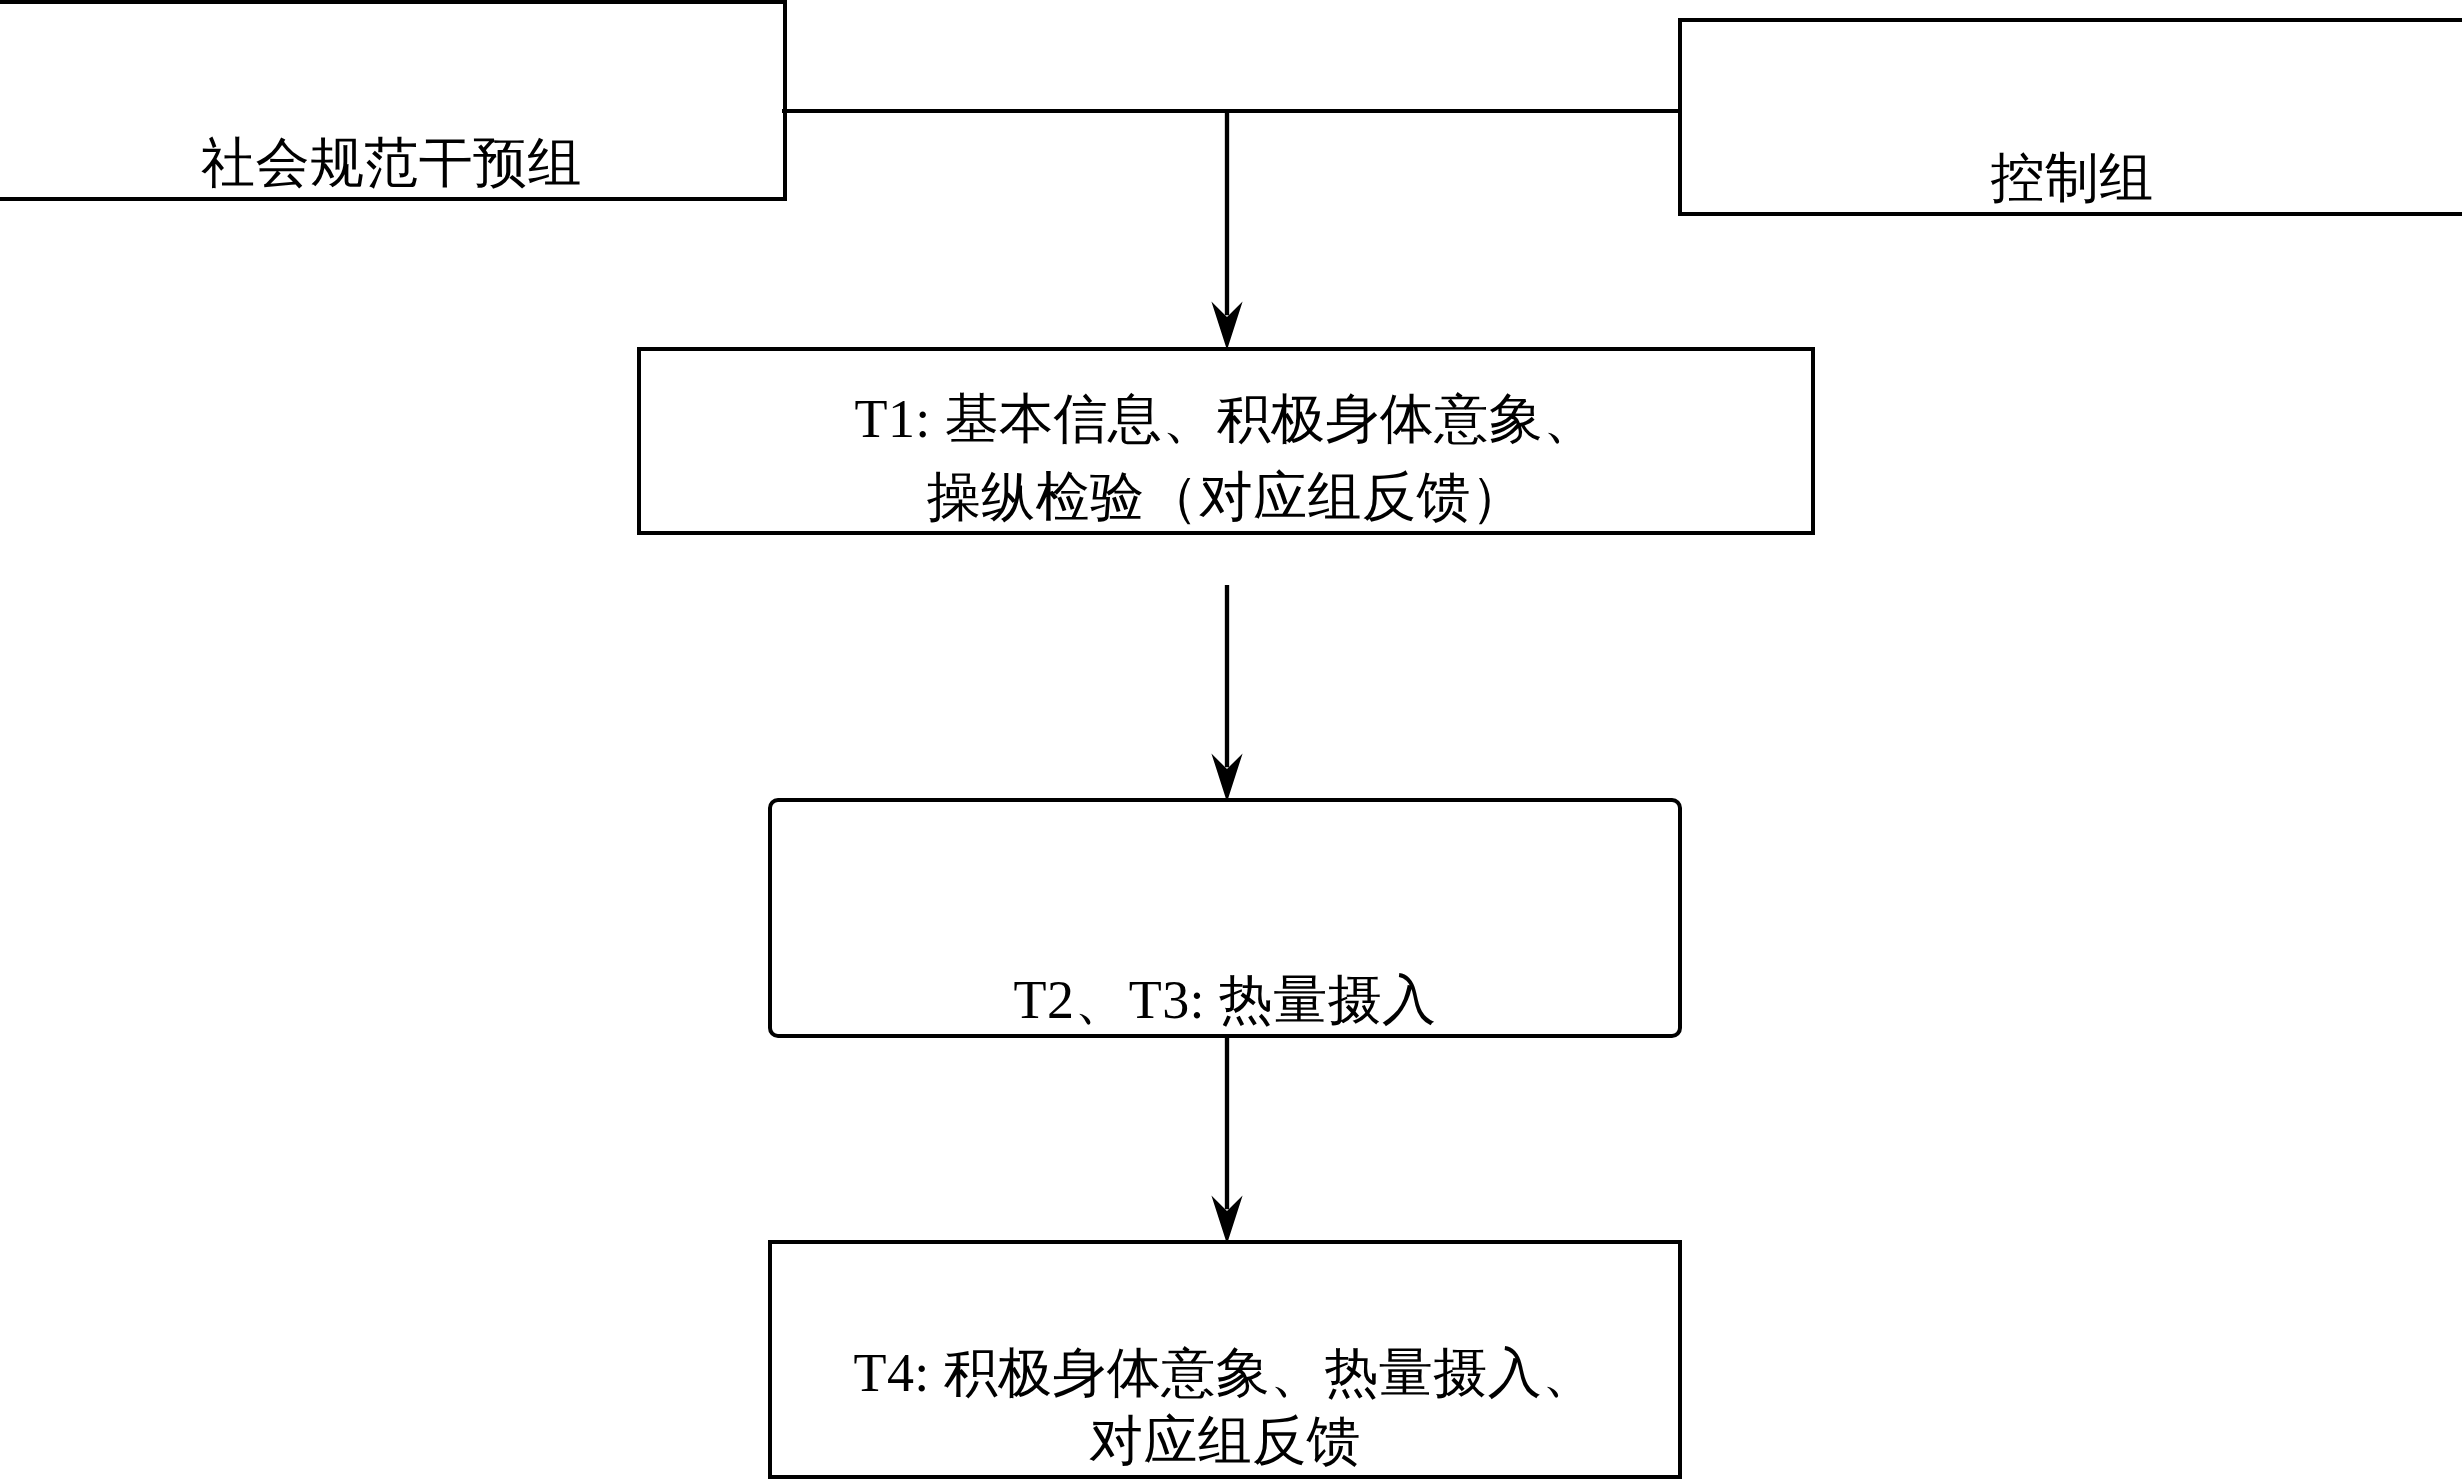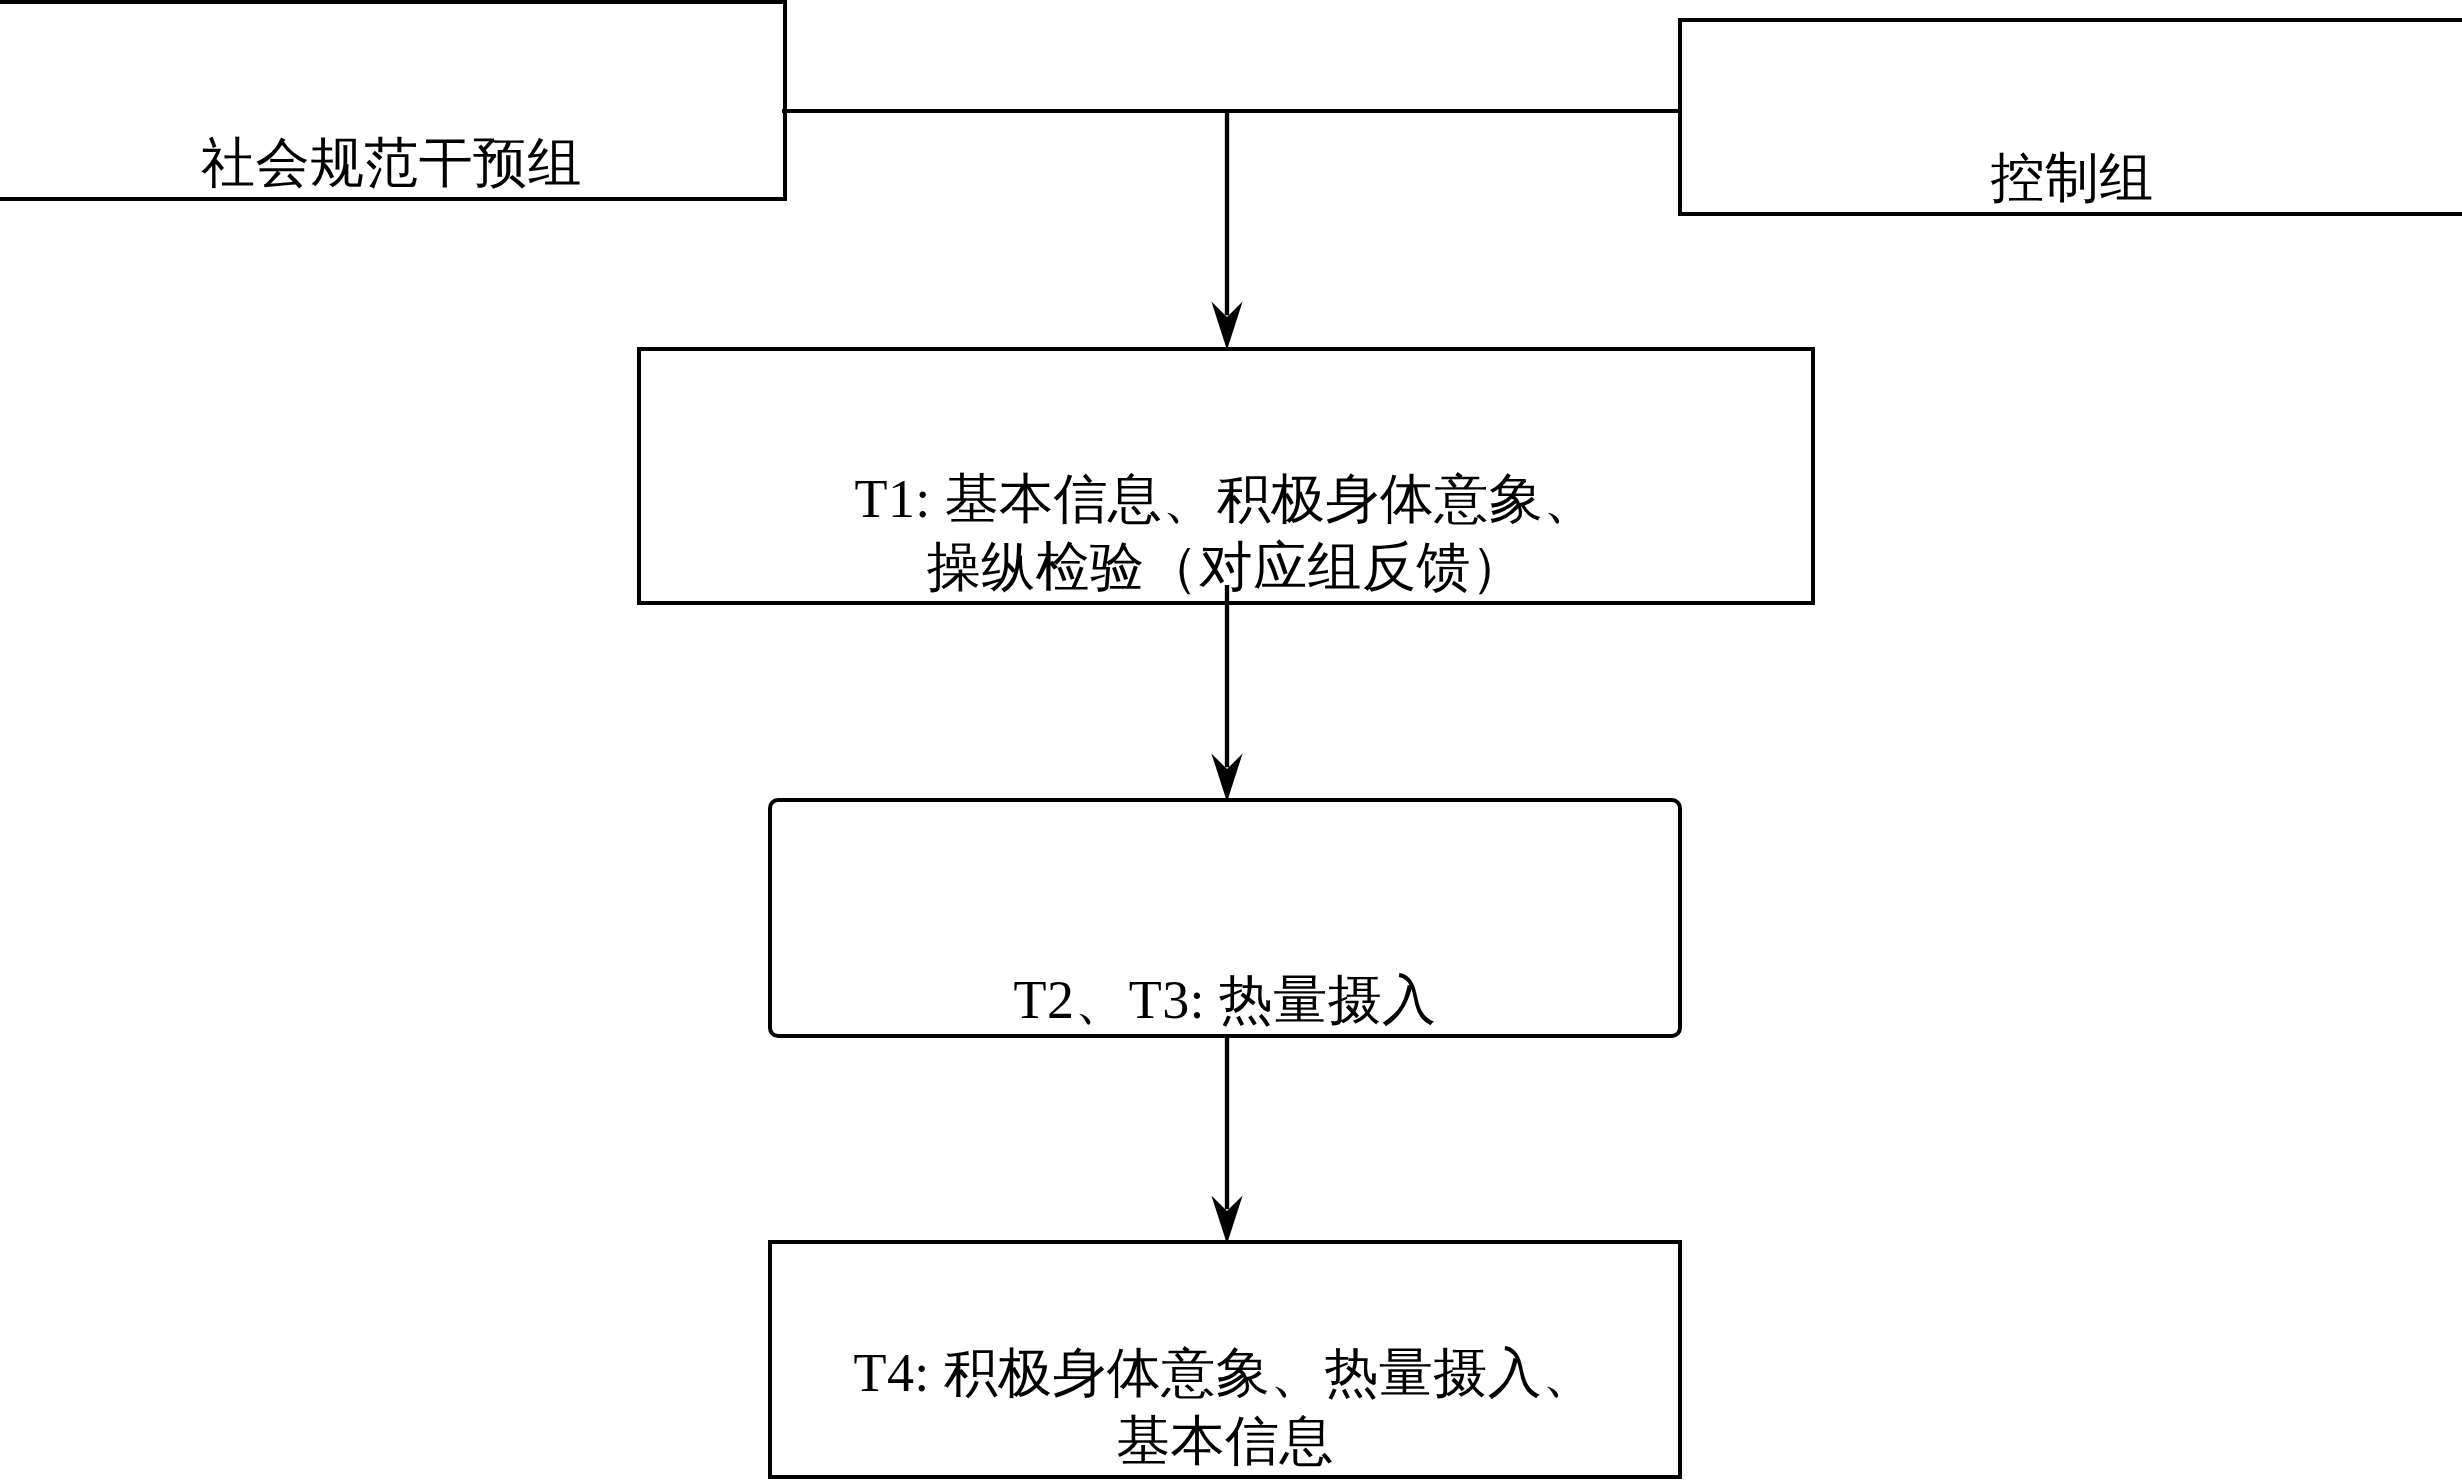--- a/index.html
+++ b/index.html
@@ -32,21 +32,21 @@
     letter-spacing: 0.4px;
   }
   .node .line {
     display: block;
     white-space: nowrap;
   }
 
   
   #node-intervention { left: 0px;    top: 0px;    width: 787px;  height: 201px; border-left-width: 0px; }
   #node-control      { left: 1678px; top: 18px;   width: 784px;  height: 198px; border-right-width: 0px; }
-  #node-t1           { left: 637px;  top: 347px;  width: 1178px; height: 258px; }
+  #node-t1           { left: 637px;  top: 347px;  width: 1178px; height: 188px; gap: 10px; }
   #node-t2t3         { left: 768px;  top: 798px;  width: 914px; height: 240px; border-radius: 10px; }
   #node-t4           { left: 768px;  top: 1240px; width: 914px; height: 239px; }
 
   
   .conn-h {
     position: absolute;
     background: #000000;
     height: 4.3px;
   }
   #conn-split-h { left: 782px; top: 109px; width: 899px; }
@@ -101,17 +101,17 @@
 
   <div class="arrow-wrap" id="arrow-t2-to-t4">
     <svg viewBox="0 0 60 240" preserveAspectRatio="none">
       <line x1="30" y1="0" x2="30" y2="200" stroke="#000" stroke-width="5"></line>
       <path d="M30 240 L12 184 L30 202 L48 184 Z" fill="#000"></path>
     </svg>
   </div>
 
   <div class="node" id="node-t4">
     <span class="line">T4: 积极身体意象、热量摄入、</span>
-    <span class="line">基本信息</span>
+    <span class="line">对应组反馈</span>
   </div>
 
 </div>
 
 
 </body></html>

